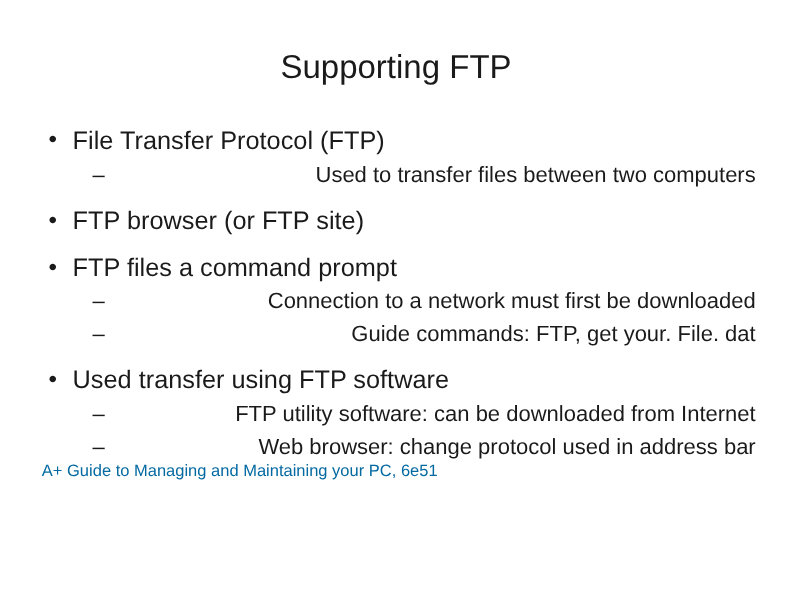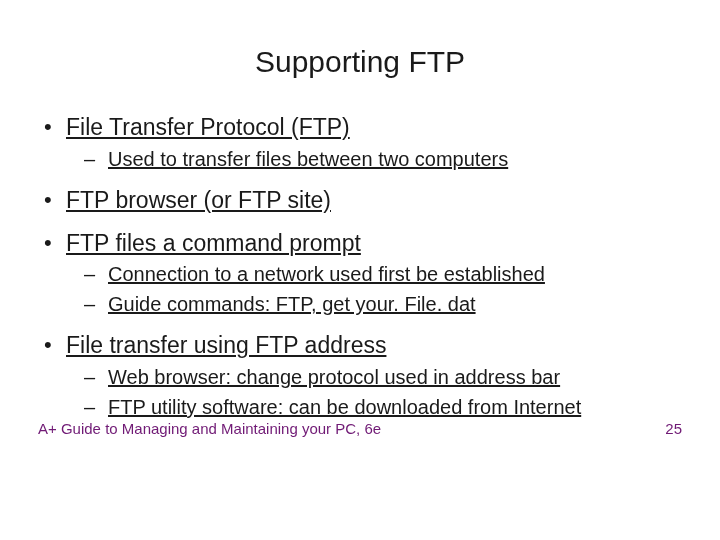--- a/index.html
+++ b/index.html
@@ -20,21 +20,20 @@
   }
   .title {
     text-align: center;
     font-size: 30px;
     font-weight: 400;
     padding-top: 45px;
     padding-bottom: 20px;
   }
   .content {
     padding: 0 33px 0 38px;
-    text-decoration: underline;
   }
   ul.level1 {
     list-style: none;
     margin: 0;
     padding: 0;
   }
   ul.level1 > li {
     font-size: 23px;
     line-height: 1.25;
     margin: 14px 0 0 0;
@@ -45,43 +44,43 @@
     content: "•";
     position: absolute;
     left: 6px;
     top: 0;
     font-size: 22px;
   }
   ul.level2 {
     list-style: none;
     margin: 4px 0 0 0;
     padding: 0;
+    text-align: right;
   }
   ul.level2 > li {
     font-size: 20px;
     line-height: 1.3;
     margin: 4px 0 0 0;
     padding-left: 42px;
     position: relative;
   }
   ul.level2 > li::before {
     content: "–";
     position: absolute;
     left: 18px;
     top: 0;
   }
   .footer {
     position: absolute;
     bottom: 22px;
     left: 38px;
     right: 38px;
     display: flex;
-    justify-content: space-between;
     font-size: 15px;
-    color: #701a75;
+    color: #0369a1;
   }
 </style>
 </head>
 <body>
 
 <div class="slide">
 
   <div class="title">Supporting FTP</div>
 
   <div class="content">
@@ -94,34 +93,34 @@
         </ul>
       </li>
 
       <li>
         <span>FTP browser (or FTP site)</span>
       </li>
 
       <li>
         <span>FTP files a command prompt</span>
         <ul class="level2">
-          <li>Connection to a network used first be established</li>
+          <li>Connection to a network must first be downloaded</li>
           <li>Guide commands: FTP, get your. File. dat</li>
         </ul>
       </li>
 
       <li>
-        <span>File transfer using FTP address</span>
+        <span>Used transfer using FTP software</span>
         <ul class="level2">
+          <li>FTP utility software: can be downloaded from Internet</li>
           <li>Web browser: change protocol used in address bar</li>
-          <li>FTP utility software: can be downloaded from Internet</li>
         </ul>
       </li>
 
     </ul>
   </div>
 
   <div class="footer">
     <span>A+ Guide to Managing and Maintaining your PC, 6e</span>
-    <span>25</span>
+    <span>51</span>
   </div>
 
 </div>
 
 </body></html>

